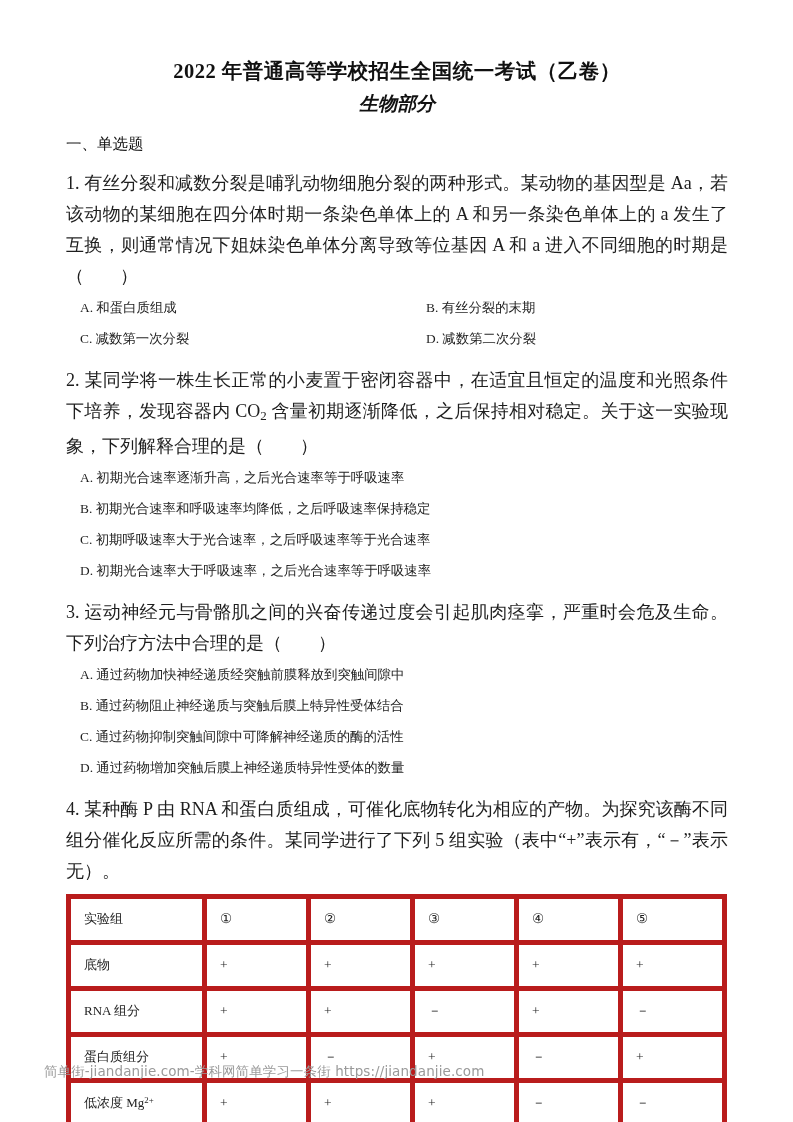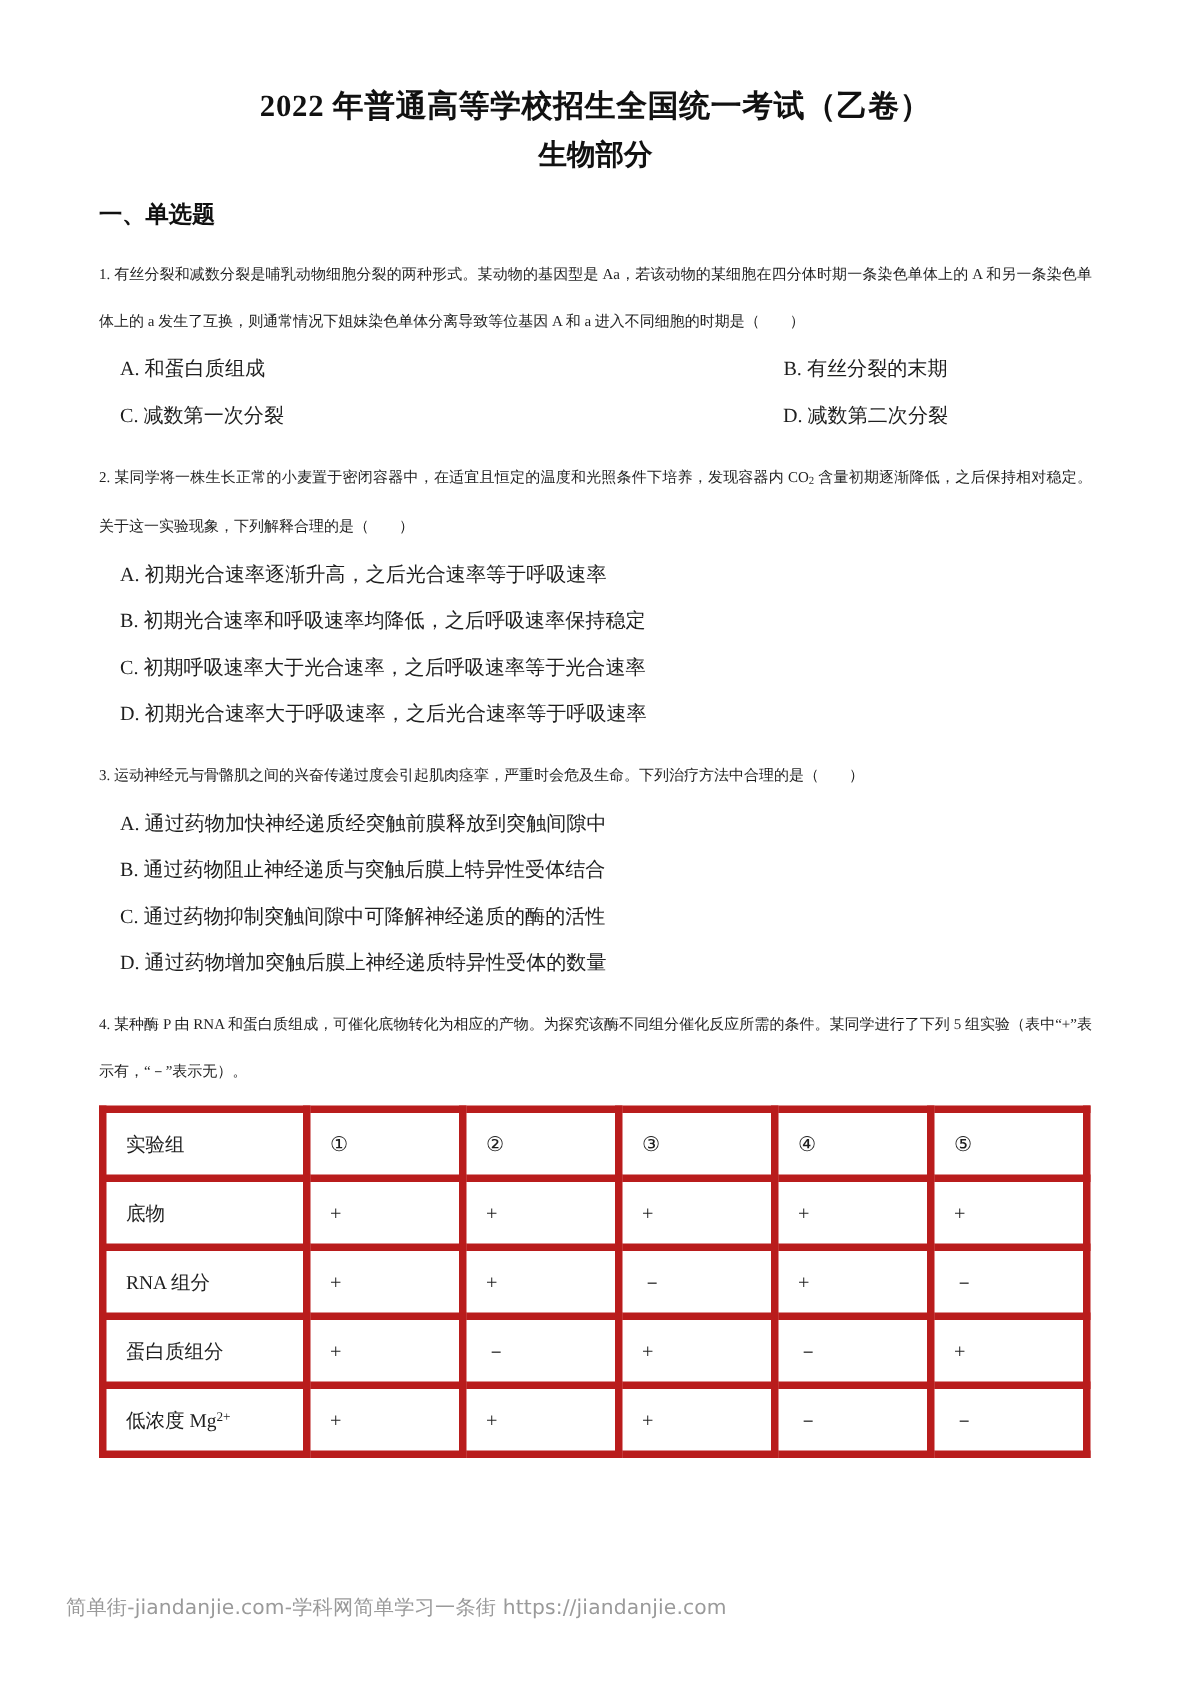--- a/index.html
+++ b/index.html
@@ -40,35 +40,36 @@
     color: #111;
   }
   .doc-subtitle {
     font-size: 19px;
     font-weight: bold;
     text-align: center;
     margin: 0;
     padding: 0;
     line-height: 1.75;
     color: #111;
+    font-style: italic;
   }
   .section-title {
     font-size: 15.5px;
-    font-weight: bold;
+    font-weight: normal;
     margin: 12px 0 0 0;
     line-height: 1.6;
     color: #111;
   }
 
   
   .question {
     margin-top: 11px;
   }
   .q-stem {
-    font-size: 10px;
+    font-size: 18px;
     line-height: 31px;
     text-align: justify;
     text-justify: inter-ideograph;
     color: #1e1e1e;
     margin: 0;
   }
   .opt-list {
     margin: 0;
     padding: 0;
   }
@@ -84,21 +85,20 @@
   }
   .opt-row2 {
     display: flex;
   }
   .opt-row2 > .opt-cell-a {
     width: 332px;
     flex: 0 0 332px;
   }
   .opt-row2 > .opt-cell-b {
     flex: 1 1 auto;
-    text-align: center;
   }
 
   sub { font-size: 0.72em; vertical-align: -0.22em; }
   sup { font-size: 0.68em; vertical-align: 0.45em; }
 
   
   .exp-table {
     border-collapse: collapse;
     margin-top: 7px;
     width: 549px;

